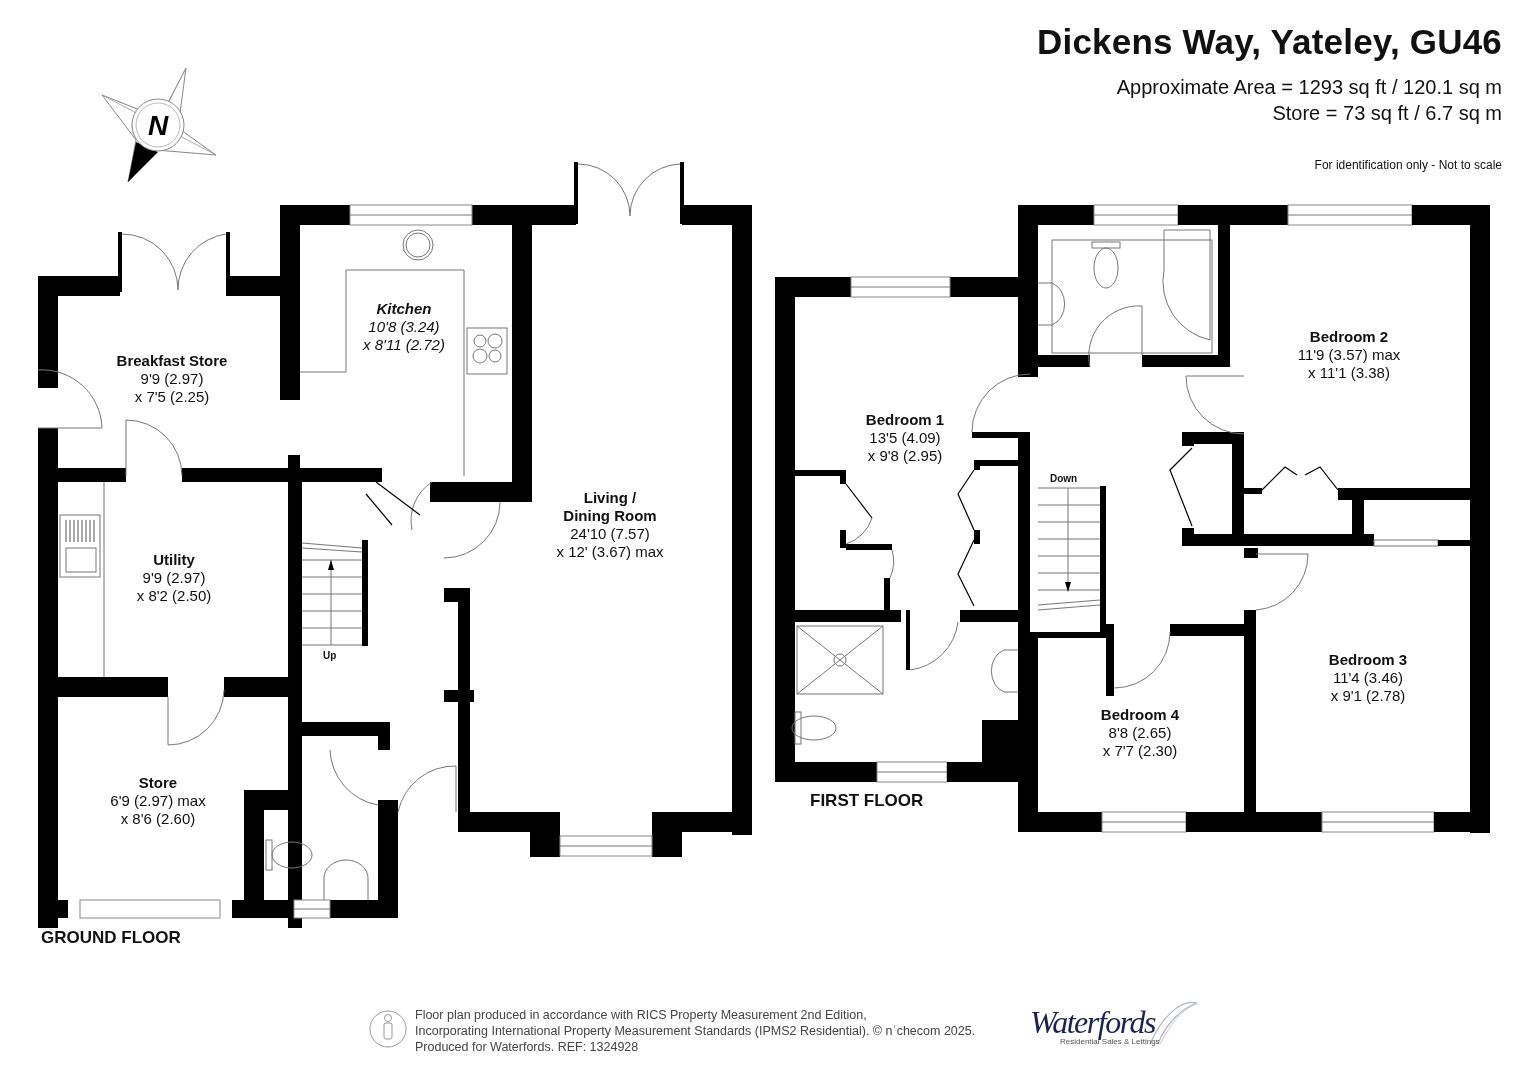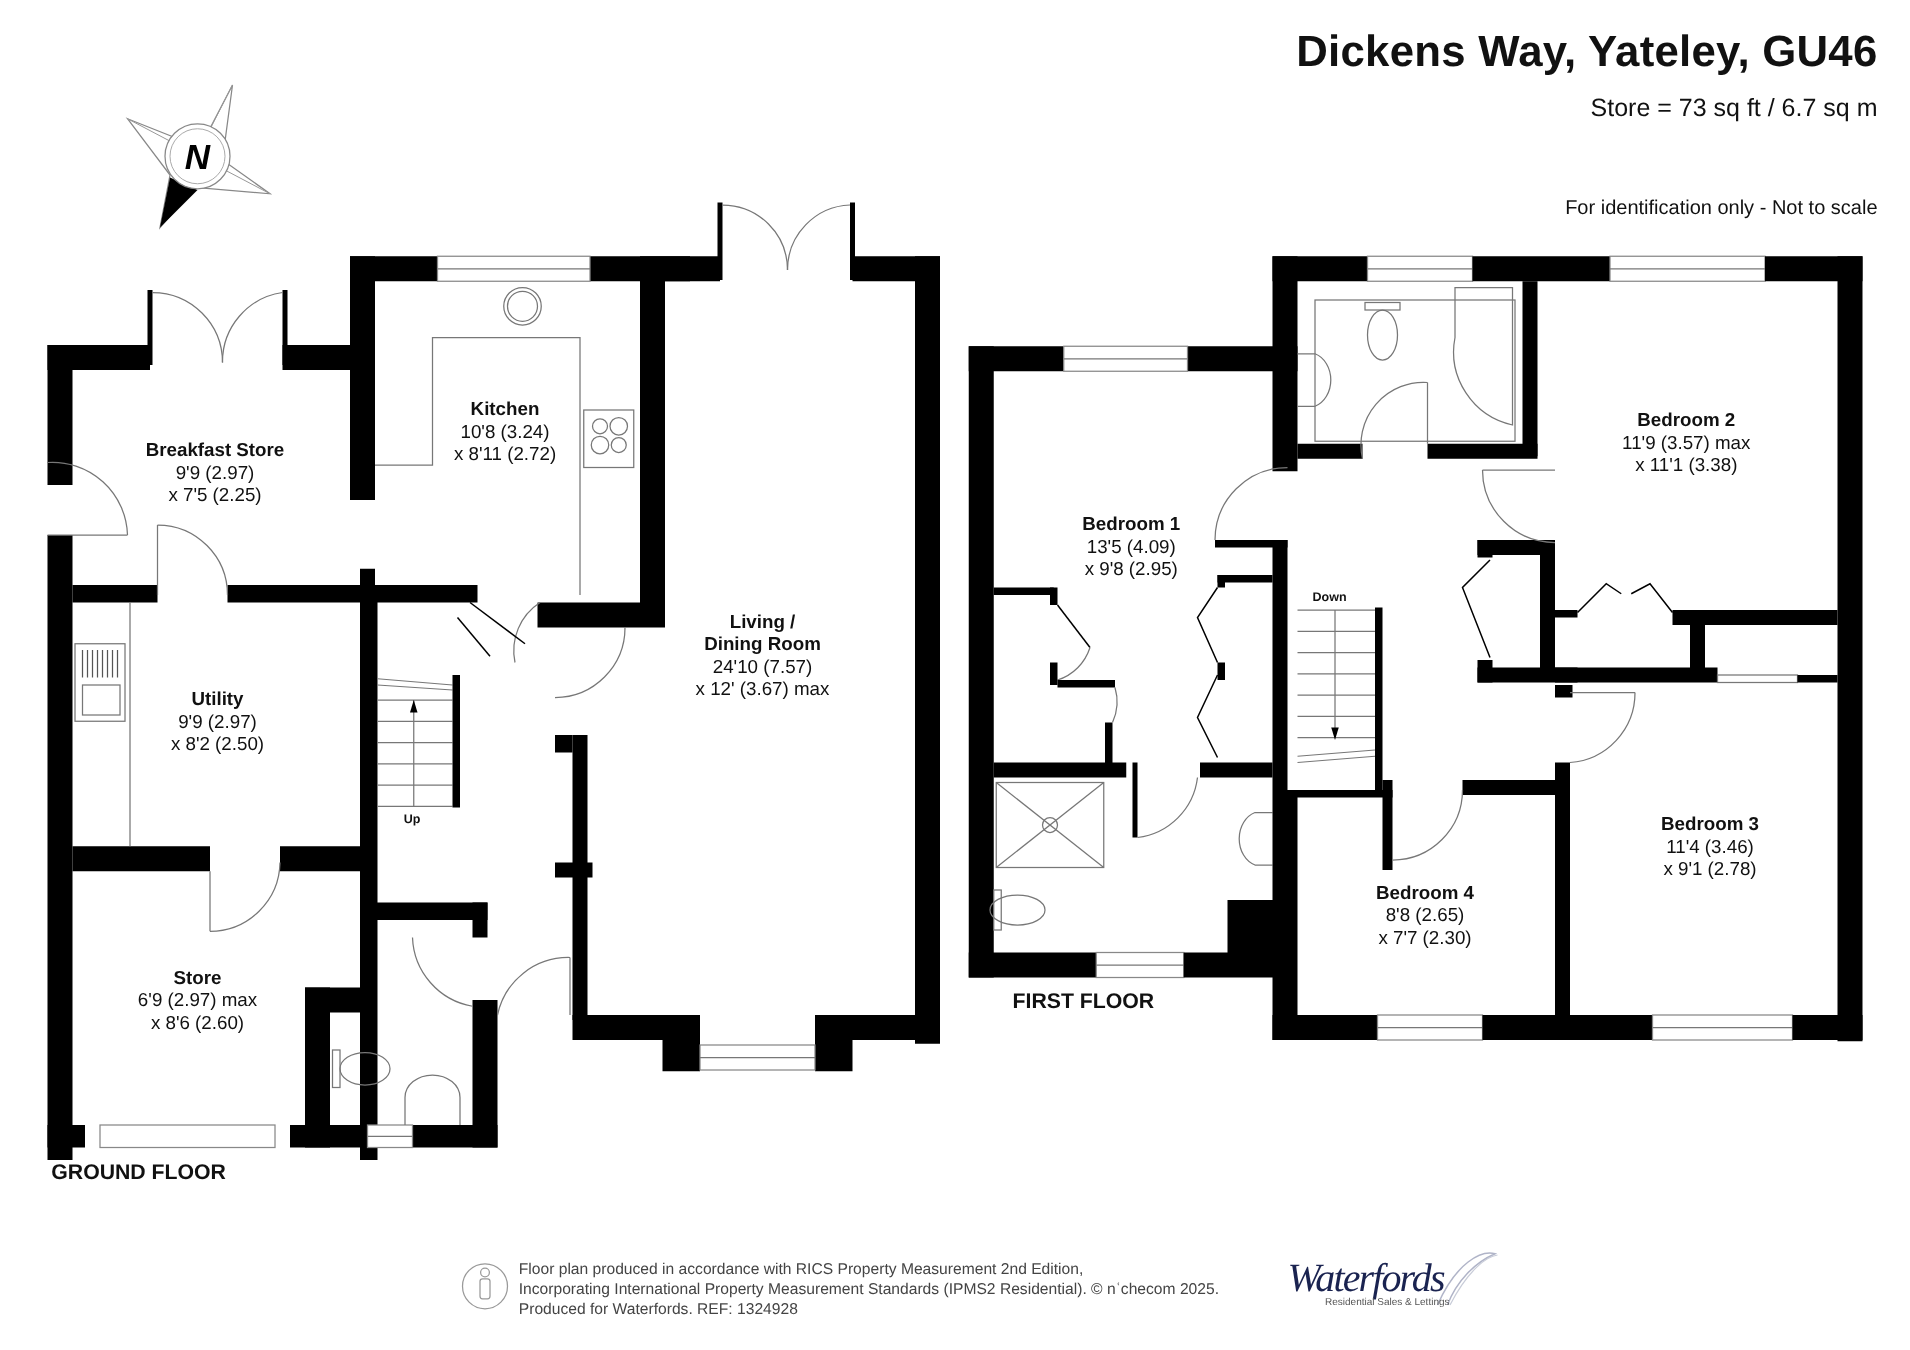--- a/index.html
+++ b/index.html
@@ -8,21 +8,21 @@
   #plan { position:absolute; left:0; top:0; width:1528px; height:1080px; }
   .w { fill:#000; }
   .ln { stroke:#777; stroke-width:1; fill:none; }
   .lnd { stroke:#000; stroke-width:1.2; fill:none; }
   .win { fill:#fff; stroke:#888; stroke-width:1; }
   .room-label { position:absolute; text-align:center; font-size:15px; line-height:18px; transform:translateX(-50%); white-space:nowrap; }
   .room-label .nm { font-weight:bold; display:block; }
   .room-label .dm { display:block; }
   .title { right:26px; top:22px; font-size:35px; font-weight:bold; text-align:right; letter-spacing:0.2px; }
   .areas { right:26px; top:74px; text-align:right; font-size:20px; line-height:26px; }
-  .note { right:26px; top:158px; font-size:16px; text-align:right; }
+  .note { right:26px; top:158px; font-size:12px; text-align:right; }
   .floor-label { font-weight:bold; font-size:17px; }
   .stair-lbl { font-size:10px; font-weight:bold; }
   .footer { left:415px; top:1007px; font-size:12.5px; line-height:16px; color:#444; }
   .brand { left:1030px; top:1004px; }
   .brand .logo { font-family:"Liberation Serif", serif; font-style:italic; font-size:32px; color:#1a2350; letter-spacing:-1.5px; }
   .brand .tag { font-size:8px; color:#555; margin-top:-4px; padding-left:30px; }
 </style>
 </head>
 <body>
 
@@ -281,30 +281,31 @@
   </g>
 
   <g>
     <path d="M1150,1044 C1165,1010 1185,1000 1196,1003 C1180,1010 1165,1025 1158,1044" fill="none" stroke="#b0b4c8" stroke-width="1.2"></path>
     <path d="M1160,1044 C1175,1015 1190,1005 1198,1004" fill="none" stroke="#c8ccd8" stroke-width="1"></path>
   </g>
 </svg>
 
 <div class="abs title">Dickens Way, Yateley, GU46</div>
 <div class="abs areas">
+  <div>Approximate Area = 1293 sq ft / 120.1 sq m</div>
   <div>Store = 73 sq ft / 6.7 sq m</div>
 </div>
 <div class="abs note">For identification only - Not to scale</div>
 
 <div class="room-label" style="left:172px; top:352px;">
   <span class="nm">Breakfast Store</span>
   <span class="dm">9'9 (2.97)</span>
   <span class="dm">x 7'5 (2.25)</span>
 </div>
-<div class="room-label" style="left:404px; top:319px;">
+<div class="room-label" style="left:404px; top:300px;font-style:italic;">
   <span class="nm">Kitchen</span>
   <span class="dm">10'8 (3.24)</span>
   <span class="dm">x 8'11 (2.72)</span>
 </div>
 <div class="room-label" style="left:610px; top:489px;">
   <span class="nm">Living /</span>
   <span class="nm">Dining Room</span>
   <span class="dm">24'10 (7.57)</span>
   <span class="dm">x 12' (3.67) max</span>
 </div>

